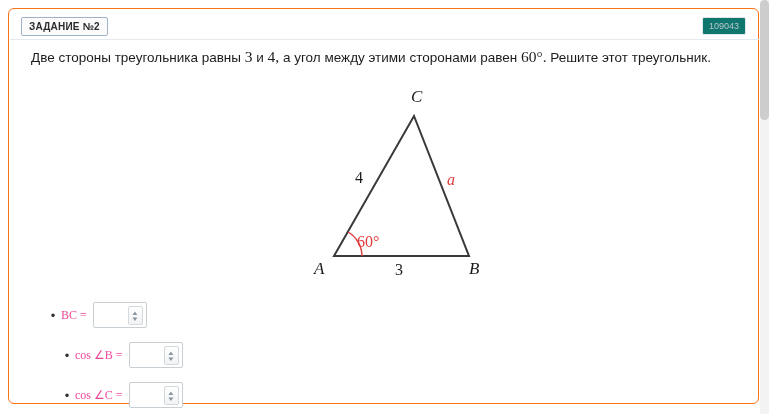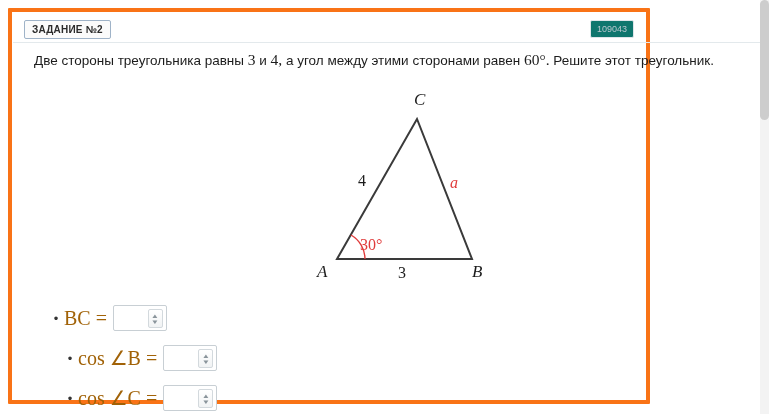--- a/index.html
+++ b/index.html
@@ -12,24 +12,24 @@
     position: relative;
     width: 769px;
     height: 414px;
     background: #ffffff;
     overflow: hidden;
   }
   .card {
     position: absolute;
     left: 8px;
     top: 8px;
-    width: 642px;
+    width: 751px;
     height: 396px;
-    border: 4px solid #f97316;
-    border-radius: 1px;
+    border: 1px solid #f97316;
+    border-radius: 6px;
     background: #ffffff;
     box-sizing: border-box;
   }
   .task-badge {
     position: absolute;
     left: 12px;
     top: 8px;
     border: 1px solid #9fb3c8;
     border-radius: 2px;
     padding: 3px 7px 3px 7px;
@@ -93,22 +93,22 @@
   .bullet {
     width: 16px;
     display: flex;
     justify-content: center;
     align-items: center;
     color: #333;
     font-size: 13px;
   }
   .answer-label {
     font-family: "Liberation Serif", serif;
-    font-size: 20px;
-    color: #a16207;
+    font-size: 12px;
+    color: #ec4899;
     white-space: nowrap;
     margin-right: 6px;
   }
   .answer-input {
     width: 52px;
     height: 24px;
     border: 1px solid #c8cfd4;
     border-radius: 2px;
     background: #ffffff;
     position: relative;
@@ -182,21 +182,21 @@
       <svg width="300" height="210" viewBox="0 0 300 210">
         <polygon points="75,175 210,175 155,35" fill="none" stroke="#3a3a3a" stroke-width="2"></polygon>
         <path d="M 103 175 A 28 28 0 0 0 89 151" fill="none" stroke="#e03b3b" stroke-width="1.4"></path>
       </svg>
       <div class="lbl" style="left:152px; top:6px; font-size:17px; font-style:italic; color:#1c1c1c;">C</div>
       <div class="lbl" style="left:55px; top:178px; font-size:17px; font-style:italic; color:#1c1c1c;">A</div>
       <div class="lbl" style="left:210px; top:178px; font-size:17px; font-style:italic; color:#1c1c1c;">B</div>
       <div class="lbl" style="left:96px; top:88px; font-size:16px; color:#1c1c1c;">4</div>
       <div class="lbl" style="left:136px; top:180px; font-size:16px; color:#1c1c1c;">3</div>
       <div class="lbl" style="left:188px; top:90px; font-size:16px; font-style:italic; color:#e03b3b;">a</div>
-      <div class="lbl" style="left:98px; top:152px; font-size:16px; color:#e03b3b;">30°</div>
+      <div class="lbl" style="left:98px; top:152px; font-size:16px; color:#e03b3b;">60°</div>
     </div>
 
     <div class="answers">
 
       <div class="answer-row">
         <div class="bullet">•</div>
         <div class="answer-label">BC =</div>
         <div class="answer-input">
           <div class="spinner">
             <span>▲</span>

